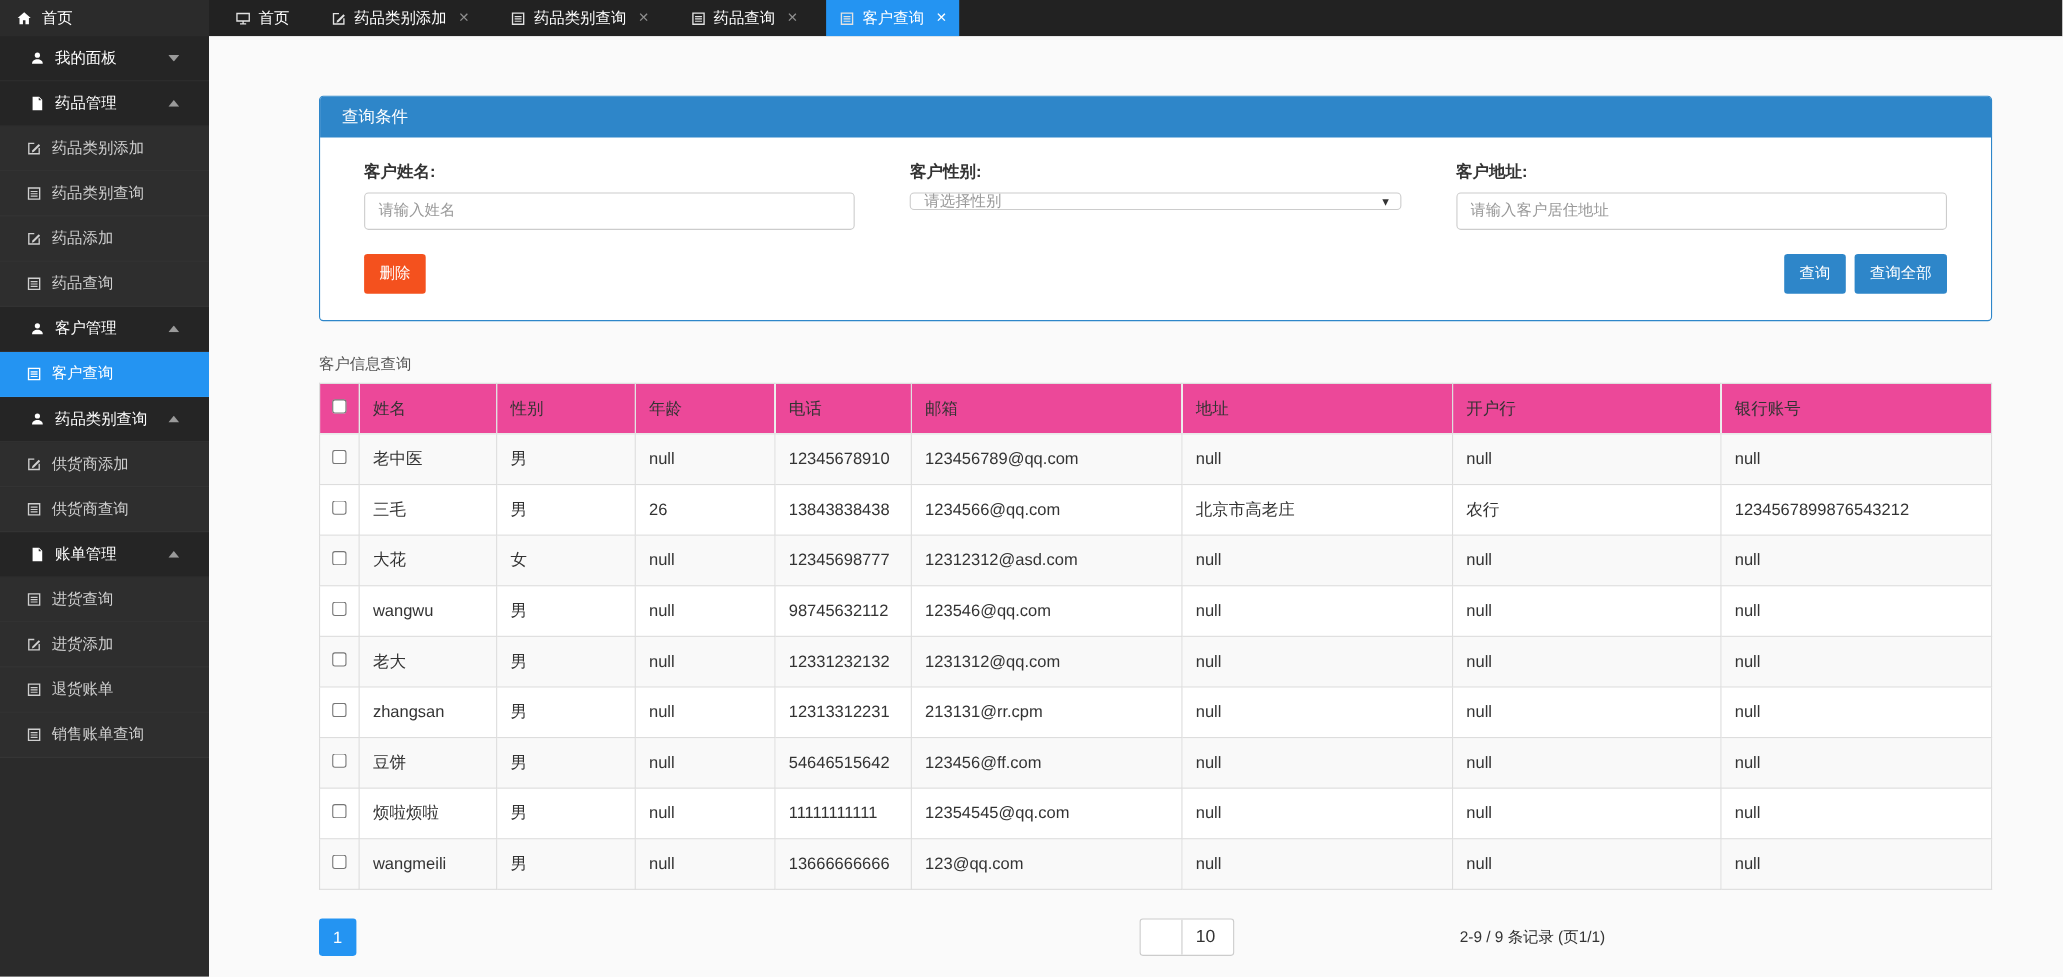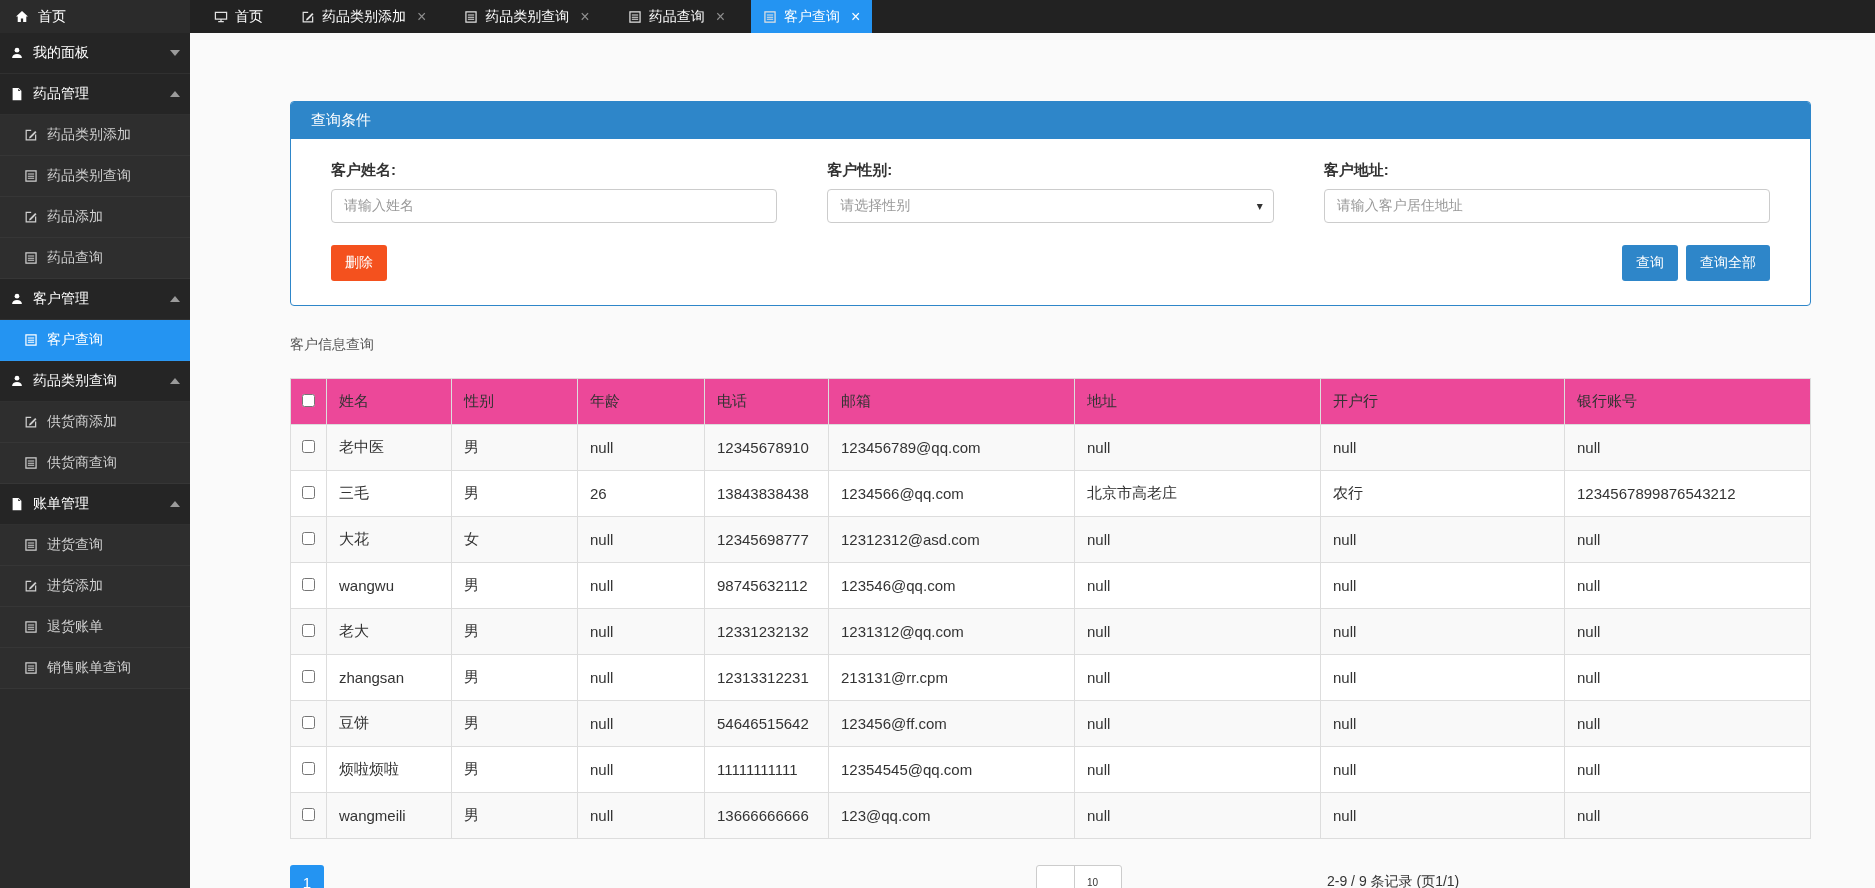--- a/index.html
+++ b/index.html
@@ -2,74 +2,74 @@
 <html><head>
 <meta charset="utf-8">
 <style>
   *{box-sizing:border-box;margin:0;padding:0}
   html,body{width:1875px;height:888px;overflow:hidden}
   body{font-family:"Liberation Sans","DejaVu Sans",sans-serif;display:flex;background:#fafafa}
 
   
   .sidebar{width:190px;min-width:190px;height:100%;background:#2b2b2b;color:#fff}
   .sb-home{height:33px;display:flex;align-items:center;gap:9px;padding:0 15px;font-size:14px;color:#fff}
-  .sb-head{height:41px;display:flex;align-items:center;gap:9px;padding:0 10px;font-size:14px;color:#fff;
+  .sb-head{height:41px;display:flex;align-items:center;gap:9px;padding:0 27px;font-size:14px;color:#fff;
            background:#252525;border-bottom:1px solid rgba(255,255,255,.05);cursor:pointer}
   .sb-head .caret{margin-left:auto;color:#9a9a9a}
   .sb-item{height:41px;display:flex;align-items:center;gap:9px;padding:0 15px 0 24px;font-size:14px;
            color:#cfcfcf;background:#2e2e2e;border-bottom:1px solid rgba(255,255,255,.04);cursor:pointer}
   .sb-item.active{background:#2494f2;color:#fff}
   .icon{display:inline-flex;align-items:center;justify-content:center}
 
   
   .main{flex:1;display:flex;flex-direction:column;min-width:0}
   .tabbar{height:33px;background:#222;display:flex;align-items:stretch;padding-left:12px;gap:14px}
   .tab{display:flex;align-items:center;gap:7px;padding:0 12px;font-size:14px;color:#fff;cursor:pointer}
   .tab .icon{color:#e2e2e2}
   .tab-close{color:#8f8f8f;font-size:16px;line-height:1;margin-left:4px;cursor:pointer}
   .tab.active{background:#2494f2}
   .tab.active .tab-close{color:#fff}
 
   
-  .content{flex:1;background:#fafafa;padding:68px 64px 0 100px;overflow:hidden}
+  .content{flex:1;background:#fafafa;padding:54px 64px 0 100px;overflow:hidden}
 
   .panel{background:#fff;border:1px solid #2e86c9;border-radius:4px}
   .panel-header{background:#2e86c9;color:#fff;font-size:15px;padding:9px 20px;border-radius:3px 3px 0 0}
   .panel-body{padding:22px 40px 24px}
   .fields{display:flex;gap:50px}
   .field{flex:1}
   .field-label{font-size:15px;font-weight:bold;color:#333;margin-bottom:9px}
   .text-input{width:100%;height:34px;border:1px solid #ccc;border-radius:4px;padding:0 12px;font-size:14px;color:#555;
               font-family:Liberation Serif, serif;outline:none}
   .text-input::placeholder{color:#999}
-  .select-box{position:relative;height:34px;border:1px solid #ccc;border-radius:4px;background:#fff;display:flex;
+  .select-box{position:relative;height:16px;border:1px solid #ccc;border-radius:4px;background:#fff;display:flex;
               align-items:center;padding:0 28px 0 12px;font-size:14px;color:#999;cursor:pointer}
   .select-caret{position:absolute;right:10px;color:#333;font-size:12px}
   .btn-row{display:flex;align-items:center;margin-top:22px}
   .btn{border:none;border-radius:3px;color:#fff;font-size:14px;padding:9px 14px;cursor:pointer;font-family:Liberation Sans, sans-serif}
   .btn-delete{background:#f4511e}
   .btn-blue{background:#2e86c9}
   .btn-right{margin-left:auto;display:flex;gap:8px}
 
   
-  .table-caption{margin:30px 0 24px;font-size:14px;color:#555}
+  .table-caption{margin:30px 0 8px;font-size:14px;color:#555}
   table{width:100%;border-collapse:collapse;background:#fff;table-layout:fixed}
   th,td{border:1px solid #ddd;padding:13px 12px;font-size:15px;color:#333;text-align:left;font-weight:normal;
         white-space:nowrap;overflow:hidden}
   thead tr{background:#ec4899}
   tbody tr:nth-child(odd){background:#f9f9f9}
   .check-cell{text-align:center;padding:13px 6px}
 
   
   .pagination{display:flex;align-items:center;margin-top:26px;padding-bottom:30px}
   .page-btn{width:34px;height:34px;background:#2494f2;color:#fff;border:none;border-radius:3px;font-size:15px;
             display:flex;align-items:center;justify-content:center;cursor:pointer}
   .pagesize{margin-left:712px;display:flex;height:34px;border:1px solid #ccc;border-radius:3px;background:#fff;overflow:hidden;cursor:pointer}
   .pagesize .icon-cell{width:38px;display:flex;align-items:center;justify-content:center;border-right:1px solid #ccc;color:#555}
-  .pagesize .size-cell{width:46px;display:flex;align-items:center;padding-left:12px;font-size:10px;color:#333}
+  .pagesize .size-cell{width:46px;display:flex;align-items:center;padding-left:12px;font-size:16px;color:#333}
   .page-summary{margin-left:205px;font-size:14px;color:#333}
 </style>
 </head>
 <body>
 
 <div class="sidebar">
   <div class="sb-home">
     <span class="icon">
         <svg viewBox="0 0 16 16" width="14" height="14">
           <path fill="currentColor" d="M8 1.2 1.2 7.3h1.9v6.5h3.6V9.6h2.6v4.2h3.6V7.3h1.9z"></path>

